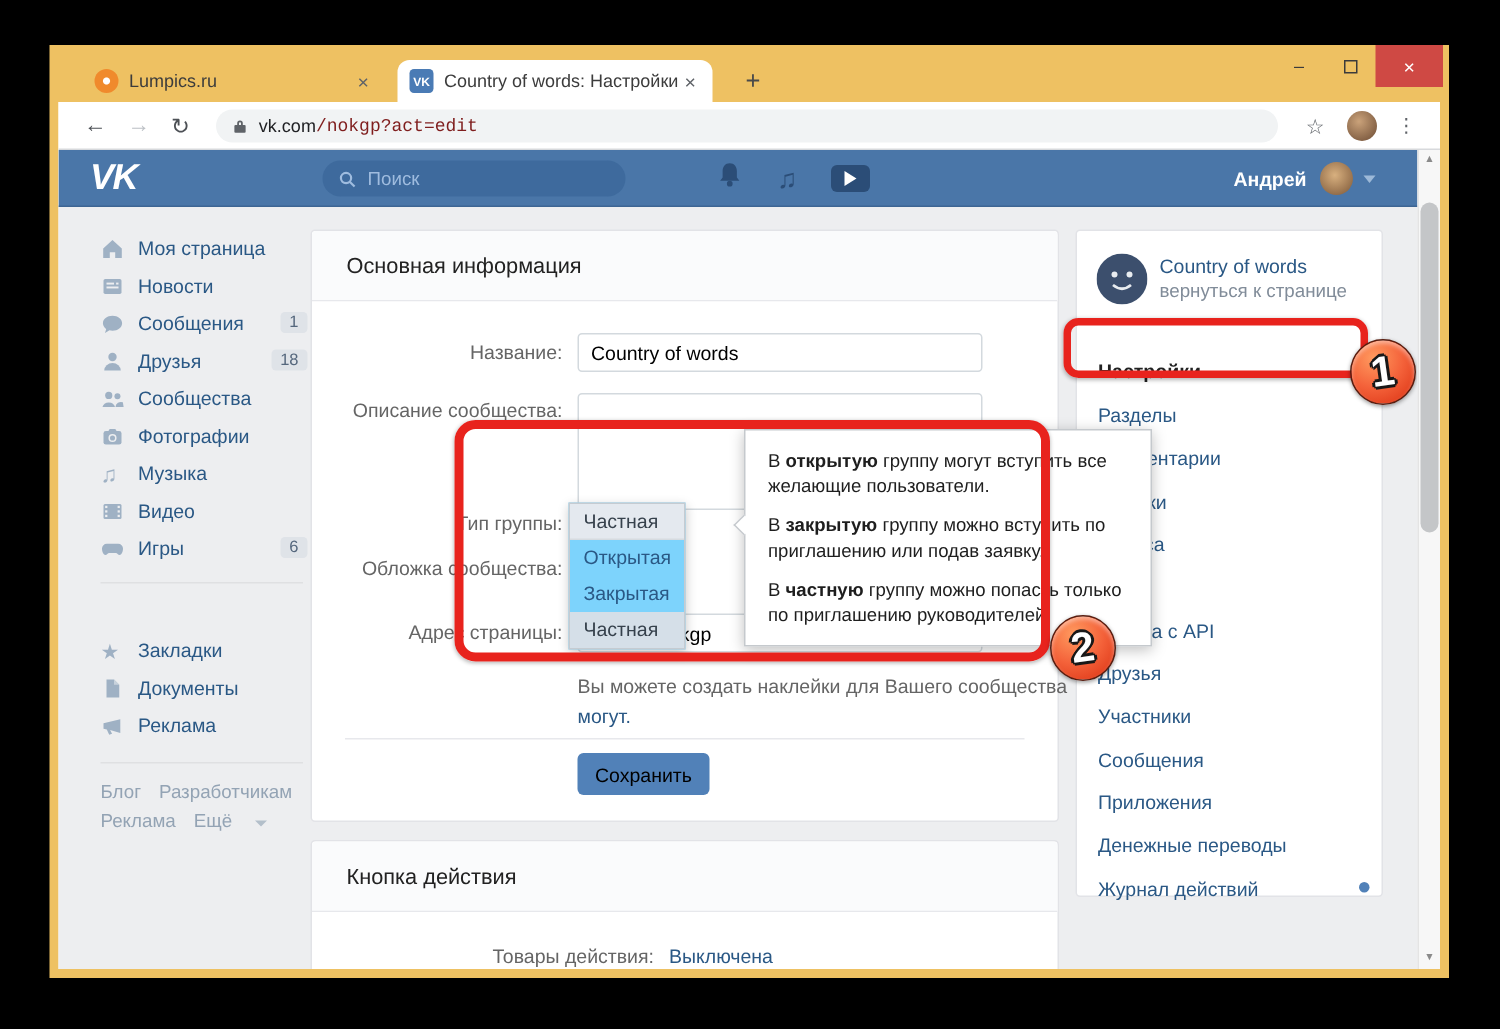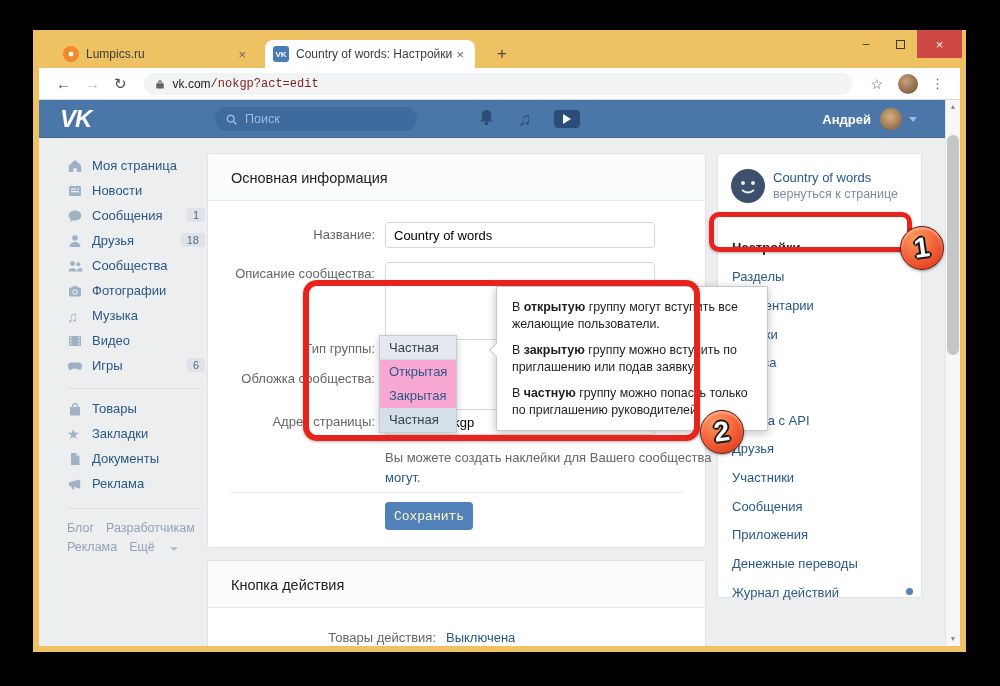--- a/index.html
+++ b/index.html
@@ -77,27 +77,27 @@
   .card { position:absolute; background:#fff; border:1px solid #e2e3e7; border-radius:3px; }
   .card-head { position:absolute; left:0; top:0; width:100%; height:47px; background:#fafbfc; border-bottom:1px solid #e7e8ec; border-radius:3px 3px 0 0; }
   .card-title { position:absolute; left:23px; top:16px; font-size:14.5px; color:#222; }
 
   .flabel { position:absolute; width:186px; left:150px; text-align:right; font-size:13px; color:#656565; }
   .vk-input { position:absolute; left:346px; width:270px; height:26px; border:1px solid #d3d9de; border-radius:3px; background:#fff; font-size:13px; color:#000; padding:0 8px; font-family:"Liberation Sans",sans-serif; }
   .vk-textarea { position:absolute; left:346px; top:124px; width:270px; height:78px; border:1px solid #d3d9de; border-radius:3px; background:#fff; }
   .sticker-note { position:absolute; left:346px; top:310px; font-size:13px; color:#656565; line-height:20px; width:330px; }
   .sticker-note .lnk { color:#2a5885; cursor:pointer; }
   .hdiv { position:absolute; height:1px; background:#e7e8ec; }
-  .save-btn { position:absolute; left:346px; top:364px; width:88px; height:28px; background:#5181b8; color:#fef9c3; border:none; border-radius:4px; font-size:13px; cursor:pointer; font-family:Liberation Mono, monospace; }
+  .save-btn { position:absolute; left:346px; top:364px; width:88px; height:28px; background:#5181b8; color:#000000; border:none; border-radius:4px; font-size:13px; cursor:pointer; font-family:Liberation Sans, sans-serif; }
 
   .action-label { position:absolute; left:150px; top:492px; width:247px; text-align:right; font-size:13px; color:#656565; }
   .action-value { position:absolute; left:407px; top:492px; font-size:13px; color:#2a5885; cursor:pointer; }
 
   
-  .dropdown { position:absolute; left:340px; top:197px; width:78px; background:#f9a8d4; border:1px solid #c5cbd1; box-shadow:0 2px 7px rgba(0,0,0,.22); z-index:10; font-size:13px; }
+  .dropdown { position:absolute; left:340px; top:197px; width:78px; background:#7dd3fc; border:1px solid #c5cbd1; box-shadow:0 2px 7px rgba(0,0,0,.22); z-index:10; font-size:13px; }
   .dd-row { height:24px; line-height:24px; padding:0 9px; cursor:pointer; white-space:nowrap; }
   .dd-selected { background:#e4e9ef; color:#36414c; border-bottom:1px solid #d6dbe0; }
   .dd-opt { color:#2a5885; }
   .dd-hover { background:#d5dfe8; color:#36414c; }
 
   
   .tooltip { position:absolute; left:428px; top:148px; width:272px; background:#fff; border:1px solid #c5c9cd; box-shadow:0 2px 9px rgba(0,0,0,.25); padding:12px 15px; z-index:9; font-size:12.4px; line-height:16.5px; color:#1e1e1e;margin-left:29px; }
   .tooltip p { margin-bottom:10px; }
   .tooltip p:last-child { margin-bottom:0; }
   .tooltip b { font-weight:bold; }
@@ -276,27 +276,20 @@
             <span class="lbl">Видео</span>
           </div>
           <div class="lnav-item" style="top:216px">
             <span class="ico"><svg class="vkic" width="16" height="16" viewBox="0 0 16 16">
                   <path d="M4.2 4.5 h7.6 a3.2 3.2 0 0 1 3.2 3.2 c0 2.2-1 4.3-2.3 4.3-1 0-1.5-1.3-2.5-1.3 h-4.4 c-1 0-1.5 1.3-2.5 1.3-1.3 0-2.3-2.1-2.3-4.3 a3.2 3.2 0 0 1 3.2-3.2 z"></path>
                 </svg></span>
             <span class="lbl">Игры</span>
               <span class="badge">6</span>
           </div>
           <div class="lnav-div" style="top:250px"></div>
-          <div class="lnav-item" style="top:259px">
-            <span class="ico"><svg class="vkic" width="16" height="16" viewBox="0 0 16 16">
-                  <path d="M3 6 h10 v7.4 a1.2 1.2 0 0 1-1.2 1.2 H4.2 A1.2 1.2 0 0 1 3 13.4 z"></path>
-                  <path d="M5.6 6.5 V5 a2.4 2.4 0 0 1 4.8 0 v1.5" fill="none" stroke="#9fb1c4" stroke-width="1.3"></path>
-                </svg></span>
-            <span class="lbl">Товары</span>
-          </div>
           <div class="lnav-item" style="top:284px">
             <span class="ico" style="color:#9fb1c4;font-size:14px">★</span>
             <span class="lbl">Закладки</span>
           </div>
           <div class="lnav-item" style="top:309px">
             <span class="ico"><svg class="vkic" width="16" height="16" viewBox="0 0 16 16">
                   <path d="M4 2 h5 l3.5 3.5 V14 H4 z"></path>
                   <path d="M9 2 l3.5 3.5 H9 z" fill="#c8d2dc"></path>
                 </svg></span>
             <span class="lbl">Документы</span>

